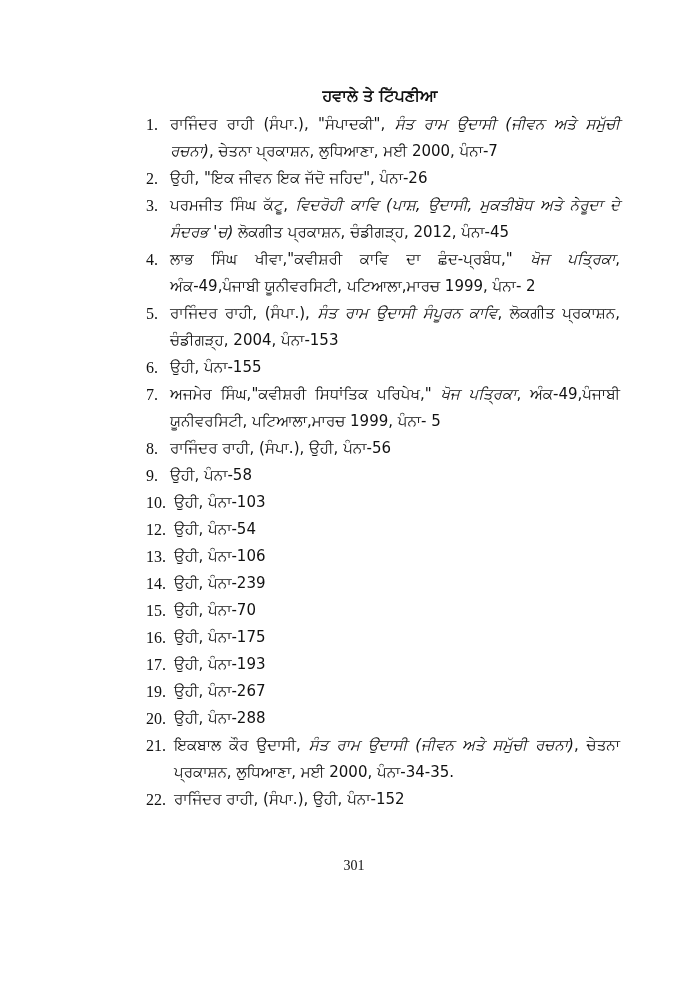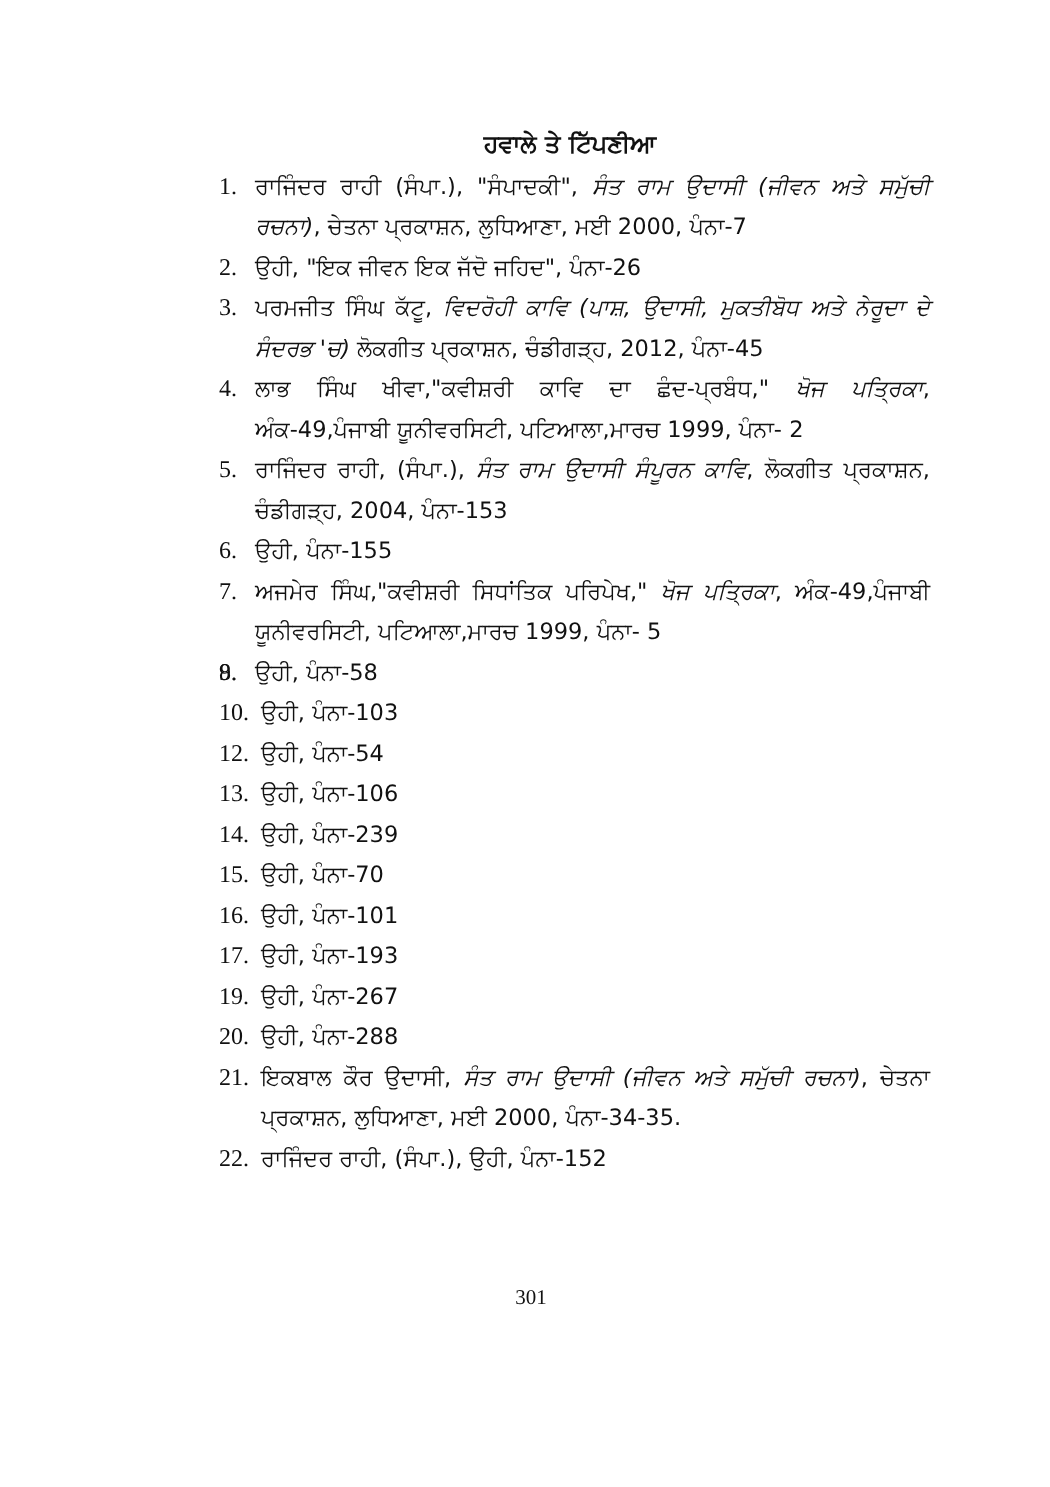--- a/index.html
+++ b/index.html
@@ -77,28 +77,28 @@
 <div class="page">
   <div class="heading">ਹਵਾਲੇ ਤੇ ਟਿੱਪਣੀਆ</div>
   <ol class="refs" id="refs">
       <li class="ref"><span class="num">1.</span><span>ਰਾਜਿੰਦਰ ਰਾਹੀ (ਸੰਪਾ.), "ਸੰਪਾਦਕੀ", </span><em>ਸੰਤ ਰਾਮ ਉਦਾਸੀ (ਜੀਵਨ ਅਤੇ ਸਮੁੱਚੀ ਰਚਨਾ)</em><span>, ਚੇਤਨਾ ਪ੍ਰਕਾਸ਼ਨ, ਲੁਧਿਆਣਾ, ਮਈ 2000, ਪੰਨਾ-7</span></li>
       <li class="ref"><span class="num">2.</span><span>ਉਹੀ, "ਇਕ ਜੀਵਨ ਇਕ ਜੱਦੋ ਜਹਿਦ", ਪੰਨਾ-26</span></li>
       <li class="ref"><span class="num">3.</span><span>ਪਰਮਜੀਤ ਸਿੰਘ ਕੱਟੂ, </span><em>ਵਿਦਰੋਹੀ ਕਾਵਿ (ਪਾਸ਼, ਉਦਾਸੀ, ਮੁਕਤੀਬੋਧ ਅਤੇ ਨੇਰੂਦਾ ਦੇ ਸੰਦਰਭ 'ਚ)</em><span> ਲੋਕਗੀਤ ਪ੍ਰਕਾਸ਼ਨ, ਚੰਡੀਗੜ੍ਹ, 2012, ਪੰਨਾ-45</span></li>
       <li class="ref"><span class="num">4.</span><span>ਲਾਭ ਸਿੰਘ ਖੀਵਾ,"ਕਵੀਸ਼ਰੀ ਕਾਵਿ ਦਾ ਛੰਦ-ਪ੍ਰਬੰਧ," </span><em>ਖੋਜ ਪਤ੍ਰਿਕਾ</em><span>, ਅੰਕ-49,ਪੰਜਾਬੀ ਯੂਨੀਵਰਸਿਟੀ, ਪਟਿਆਲਾ,ਮਾਰਚ 1999, ਪੰਨਾ- 2</span></li>
       <li class="ref"><span class="num">5.</span><span>ਰਾਜਿੰਦਰ ਰਾਹੀ, (ਸੰਪਾ.), </span><em>ਸੰਤ ਰਾਮ ਉਦਾਸੀ ਸੰਪੂਰਨ ਕਾਵਿ</em><span>, ਲੋਕਗੀਤ ਪ੍ਰਕਾਸ਼ਨ, ਚੰਡੀਗੜ੍ਹ, 2004, ਪੰਨਾ-153</span></li>
       <li class="ref"><span class="num">6.</span><span>ਉਹੀ, ਪੰਨਾ-155</span></li>
       <li class="ref"><span class="num">7.</span><span>ਅਜਮੇਰ ਸਿੰਘ,"ਕਵੀਸ਼ਰੀ ਸਿਧਾਂਤਿਕ ਪਰਿਪੇਖ," </span><em>ਖੋਜ ਪਤ੍ਰਿਕਾ</em><span>, ਅੰਕ-49,ਪੰਜਾਬੀ ਯੂਨੀਵਰਸਿਟੀ, ਪਟਿਆਲਾ,ਮਾਰਚ 1999, ਪੰਨਾ- 5</span></li>
-      <li class="ref"><span class="num">8.</span></li>
+      <li class="ref"><span class="num">8.</span><span>ਰਾਜਿੰਦਰ ਰਾਹੀ, (ਸੰਪਾ.), ਉਹੀ, ਪੰਨਾ-56</span></li>
       <li class="ref"><span class="num">9.</span><span>ਉਹੀ, ਪੰਨਾ-58</span></li>
       <li class="ref two-digit"><span class="num">10.</span><span>ਉਹੀ, ਪੰਨਾ-103</span></li>
       <li class="ref two-digit"><span class="num">12.</span><span>ਉਹੀ, ਪੰਨਾ-54</span></li>
       <li class="ref two-digit"><span class="num">13.</span><span>ਉਹੀ, ਪੰਨਾ-106</span></li>
       <li class="ref two-digit"><span class="num">14.</span><span>ਉਹੀ, ਪੰਨਾ-239</span></li>
       <li class="ref two-digit"><span class="num">15.</span><span>ਉਹੀ, ਪੰਨਾ-70</span></li>
-      <li class="ref two-digit"><span class="num">16.</span><span>ਉਹੀ, ਪੰਨਾ-101</span></li>
+      <li class="ref two-digit"><span class="num">16.</span><span>ਉਹੀ, ਪੰਨਾ-175</span></li>
       <li class="ref two-digit"><span class="num">17.</span><span>ਉਹੀ, ਪੰਨਾ-193</span></li>
       <li class="ref two-digit"><span class="num">19.</span><span>ਉਹੀ, ਪੰਨਾ-267</span></li>
       <li class="ref two-digit"><span class="num">20.</span><span>ਉਹੀ, ਪੰਨਾ-288</span></li>
       <li class="ref two-digit"><span class="num">21.</span><span>ਇਕਬਾਲ ਕੌਰ ਉਦਾਸੀ, </span><em>ਸੰਤ ਰਾਮ ਉਦਾਸੀ (ਜੀਵਨ ਅਤੇ ਸਮੁੱਚੀ ਰਚਨਾ)</em><span>, ਚੇਤਨਾ ਪ੍ਰਕਾਸ਼ਨ, ਲੁਧਿਆਣਾ, ਮਈ 2000, ਪੰਨਾ-34-35.</span></li>
       <li class="ref two-digit"><span class="num">22.</span><span>ਰਾਜਿੰਦਰ ਰਾਹੀ, (ਸੰਪਾ.), ਉਹੀ, ਪੰਨਾ-152</span></li>
     </ol>
   <div class="page-number">301</div>
 </div>
 
 </body></html>

